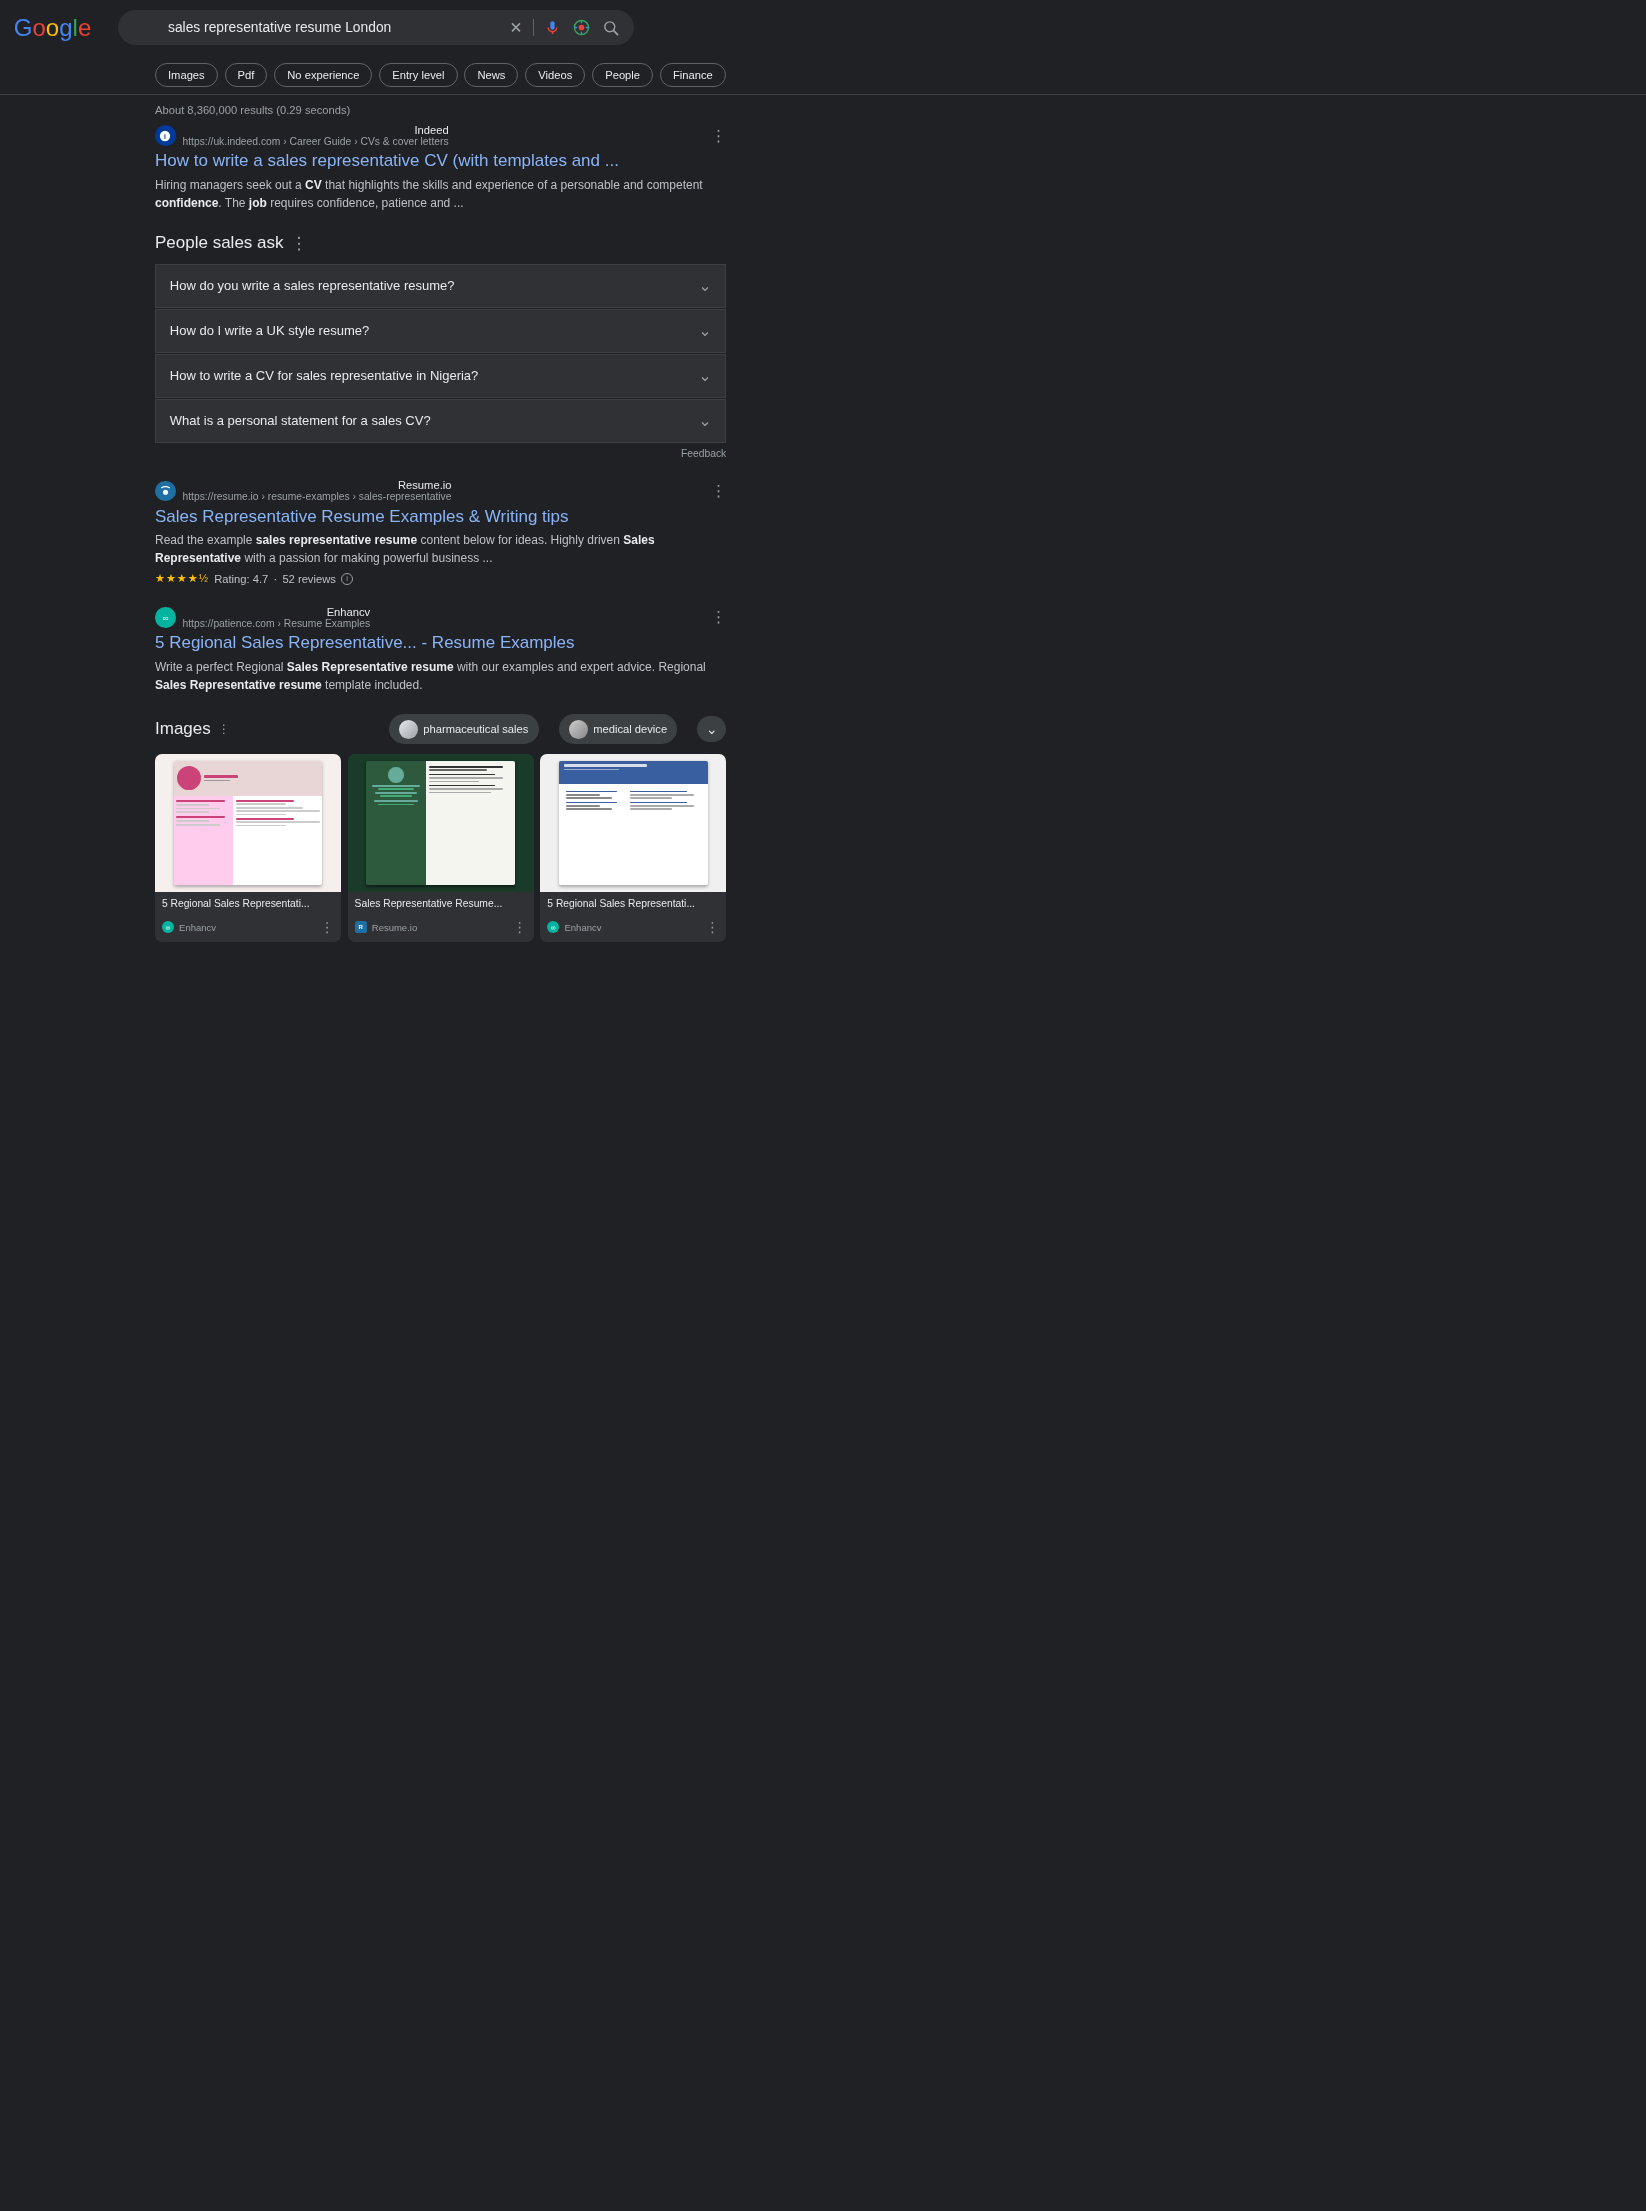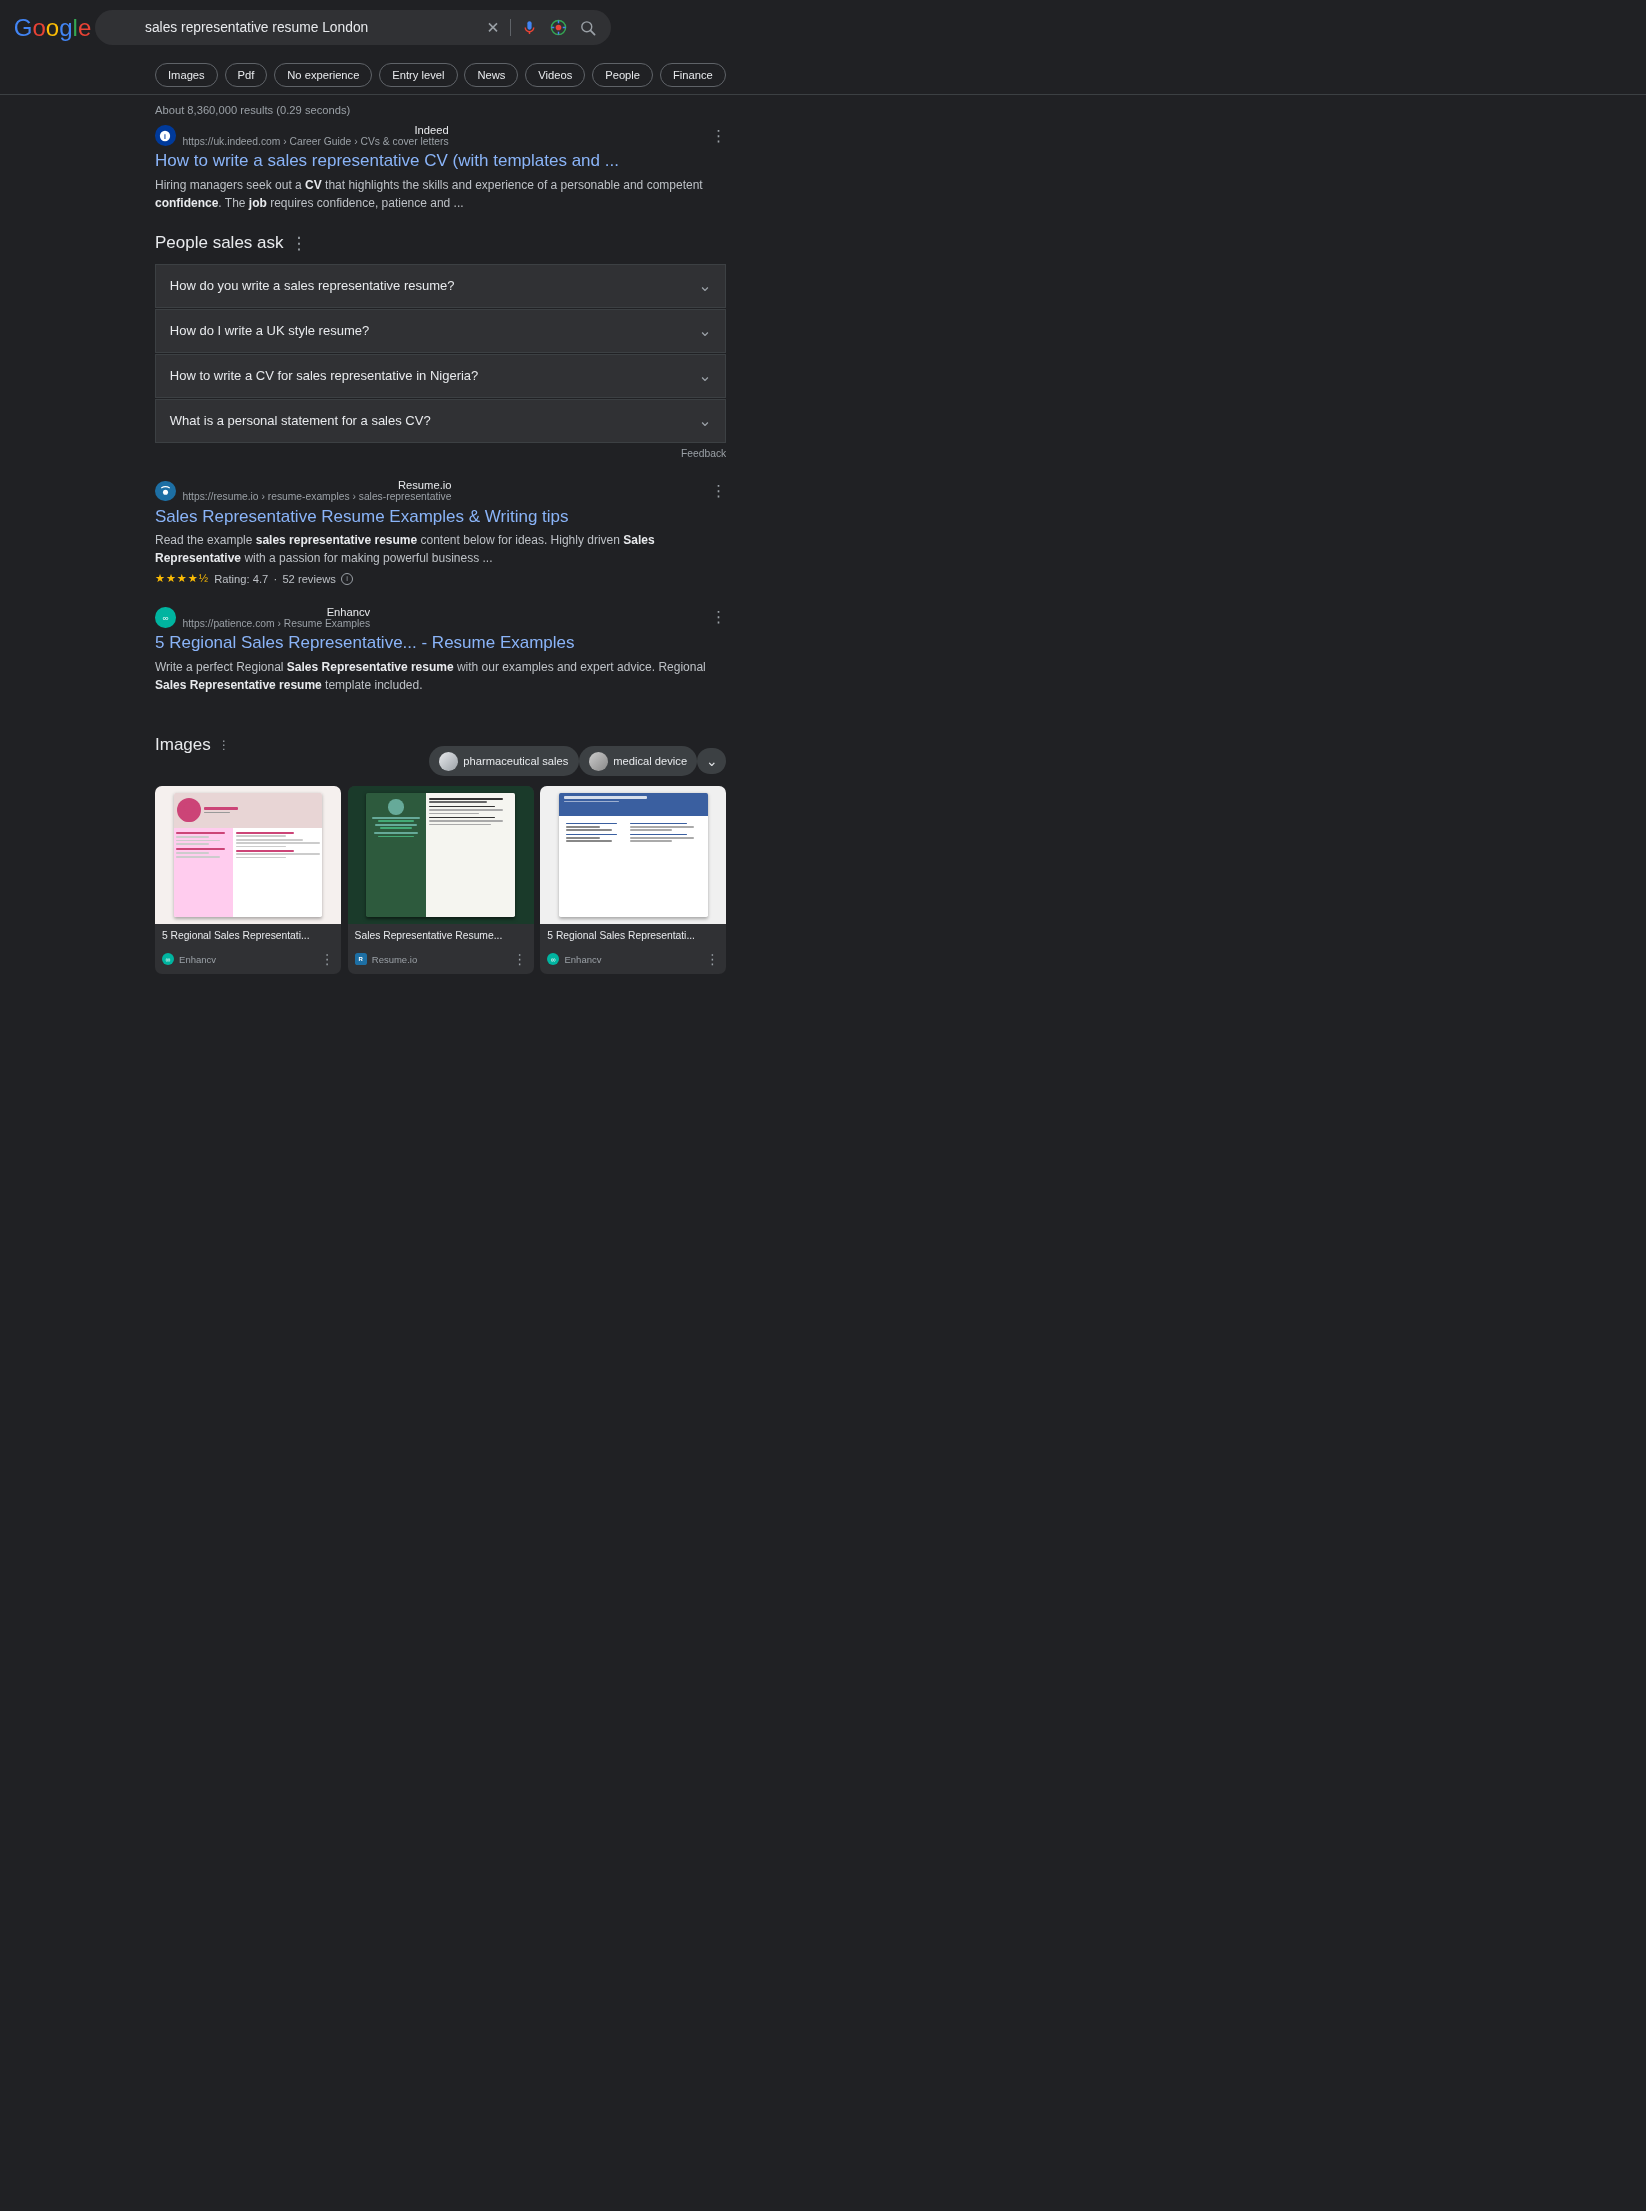--- a/index.html
+++ b/index.html
@@ -9,21 +9,21 @@
       font-family: Arial, sans-serif;
       font-size: 12px;
       min-height: 100vh;
     }
 
     
     .header {
       display: flex;
       align-items: center;
       padding: 10.3px 13.8px;
-      gap: 4px;
+      gap: 27px;
       background: #202124;
     }
     .google-logo {
       font-size: 24px;
       font-weight: 400;
       color: #e8eaed;
       white-space: nowrap;
       flex-shrink: 0;
     }
     .google-logo span.g-blue { color: #4285f4; }
@@ -239,23 +239,22 @@
       font-size: 17px;
       color: #e8eaed;
     }
     .images-dots {
       color: #9aa0a6;
       cursor: pointer;
     }
     .image-chips {
       display: flex;
       align-items: center;
-      gap: 0;
+      gap: 20px;
       margin-left: auto;
-      margin-top: 32px;
     }
     .image-chip {
       display: flex;
       align-items: center;
       gap: 5.2px;
       background: #3c4043;
       border-radius: 17px;
       padding: 5.2px 10.3px;
       font-size: 11.2px;
       color: #e8eaed;

